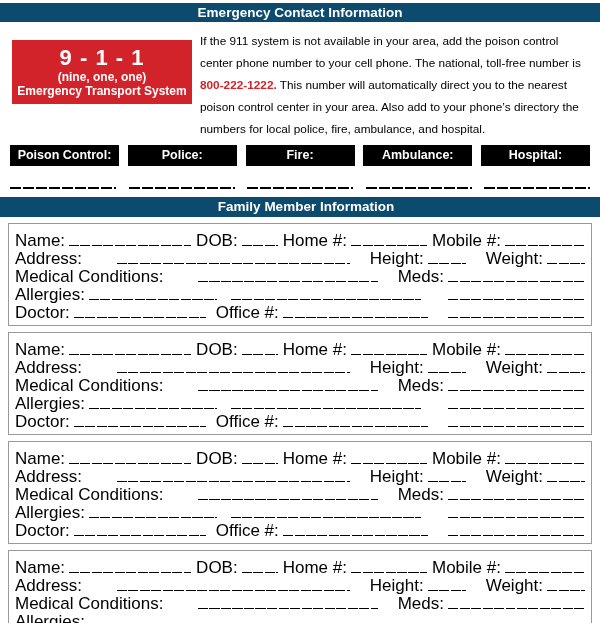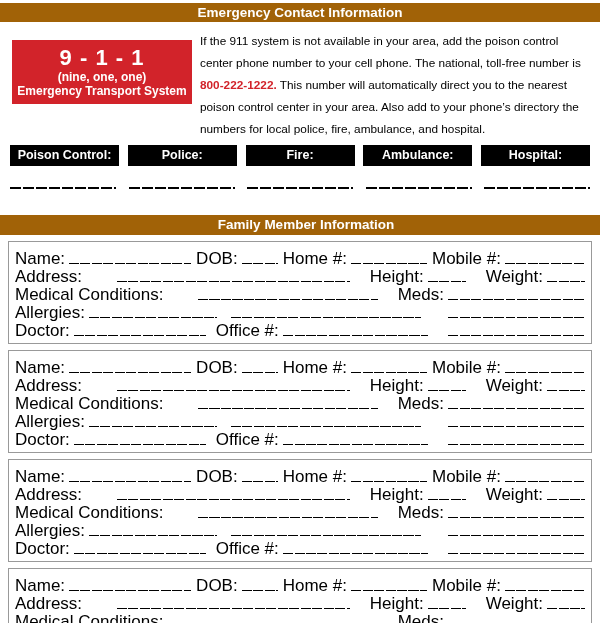--- a/index.html
+++ b/index.html
@@ -2,24 +2,24 @@
 <html><head>
 <meta charset="utf-8">
 <style>
   html,body{margin:0;padding:0;background:#fff;}
   .page{
     position:relative;width:600px;height:623px;overflow:hidden;background:#fff;
     font-family:"Liberation Sans","DejaVu Sans",sans-serif;color:#000;
   }
   
   .bar{
-    margin-top:3px;height:19px;background:#a16207;color:#fff;
+    margin-top:3px;height:19px;background:#0c4a6e;color:#fff;
     font-weight:bold;font-size:13.5px;line-height:19px;text-align:center;
   }
-  .bar.family{margin-top:26px;height:20px;line-height:20px;padding-left:12px;}
+  .bar.family{margin-top:8px;height:20px;line-height:20px;padding-left:12px;}
   
   .intro{display:flex;margin:8px 8px 0 12px;gap:8px;}
   .redbox{
     width:180px;height:64px;flex:0 0 180px;background:#D2232A;color:#fff;
     display:flex;flex-direction:column;align-items:center;justify-content:center;
     text-align:center;font-weight:bold;
   }
   .redbox .num{font-size:22px;letter-spacing:1px;line-height:24px;}
   .redbox .words{font-size:12px;line-height:14px;}
   .redbox .system{font-size:12px;line-height:14px;}

